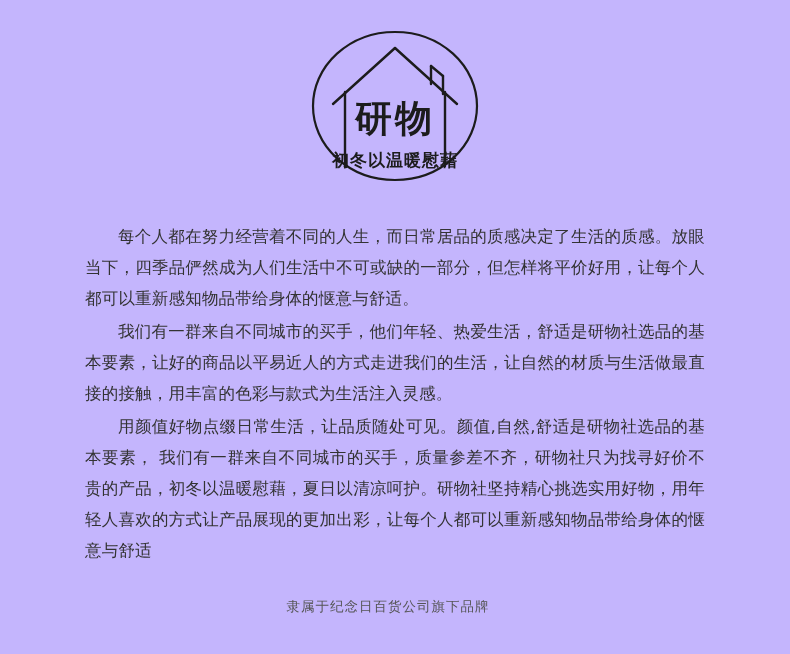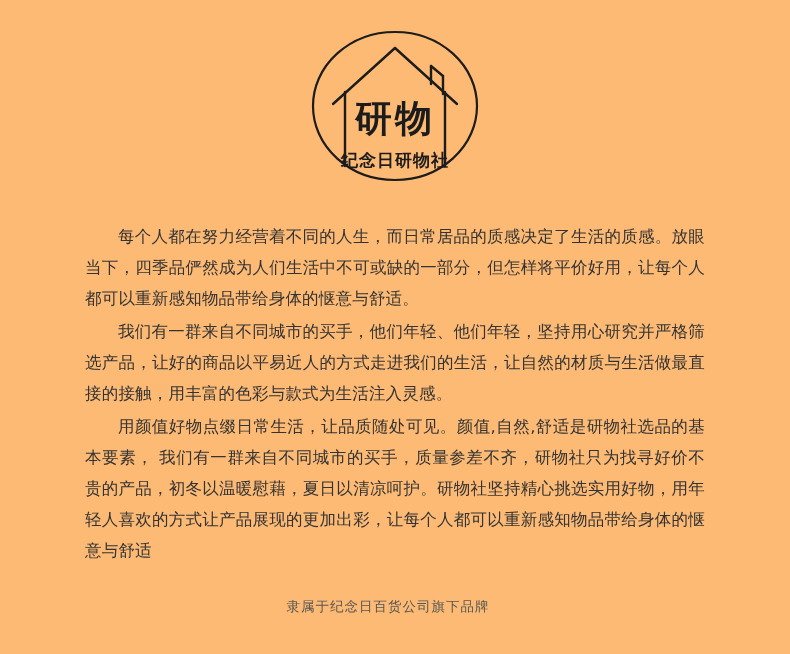--- a/index.html
+++ b/index.html
@@ -11,21 +11,21 @@
     height: 654px;
     background: #ffffff;
     font-family: "Liberation Sans", sans-serif;
     color: #2b2b2b;
     overflow: hidden;
   }
   .page {
     position: relative;
     width: 790px;
     height: 654px;
-    background: #fdba74;
+    background: #c4b5fd;
     display: flex;
     flex-direction: column;
     align-items: center;
   }
 
   
   .logo-block {
     margin-top: 26px;
     width: 220px;
     height: 175px;
@@ -122,25 +122,25 @@
       <path d="M58 70 L162 70" fill="none" stroke="#1c1c1c" stroke-width="0"></path>
 
       <path d="M146 40 L146 58" fill="none" stroke="#1c1c1c" stroke-width="2.4" stroke-linecap="round"></path>
       <path d="M158 50 L158 68" fill="none" stroke="#1c1c1c" stroke-width="2.4" stroke-linecap="round"></path>
       <path d="M146 40 L158 50" fill="none" stroke="#1c1c1c" stroke-width="2.4" stroke-linecap="round"></path>
 
       <path d="M66 150 L154 150" fill="none" stroke="#1c1c1c" stroke-width="0"></path>
     </svg>
     <div class="logo-text-wrap">
       <div class="logo-main">研物</div>
-      <div class="logo-sub">纪念日研物社</div>
+      <div class="logo-sub">初冬以温暖慰藉</div>
     </div>
   </div>
 
   <div class="copy">
     <p>每个人都在努力经营着不同的人生，而日常居品的质感决定了生活的质感。放眼当下，四季品俨然成为人们生活中不可或缺的一部分，但怎样将平价好用，让每个人都可以重新感知物品带给身体的惬意与舒适。</p>
-    <p>我们有一群来自不同城市的买手，他们年轻、他们年轻，坚持用心研究并严格筛选产品，让好的商品以平易近人的方式走进我们的生活，让自然的材质与生活做最直接的接触，用丰富的色彩与款式为生活注入灵感。</p>
+    <p>我们有一群来自不同城市的买手，他们年轻、热爱生活，舒适是研物社选品的基本要素，让好的商品以平易近人的方式走进我们的生活，让自然的材质与生活做最直接的接触，用丰富的色彩与款式为生活注入灵感。</p>
     <p>用颜值好物点缀日常生活，让品质随处可见。颜值,自然,舒适是研物社选品的基本要素， 我们有一群来自不同城市的买手，质量参差不齐，研物社只为找寻好价不贵的产品，初冬以温暖慰藉，夏日以清凉呵护。研物社坚持精心挑选实用好物，用年轻人喜欢的方式让产品展现的更加出彩，让每个人都可以重新感知物品带给身体的惬意与舒适</p>
   </div>
 
   <div class="footer">隶属于纪念日百货公司旗下品牌</div>
 
 </div>
 
 </body></html>

